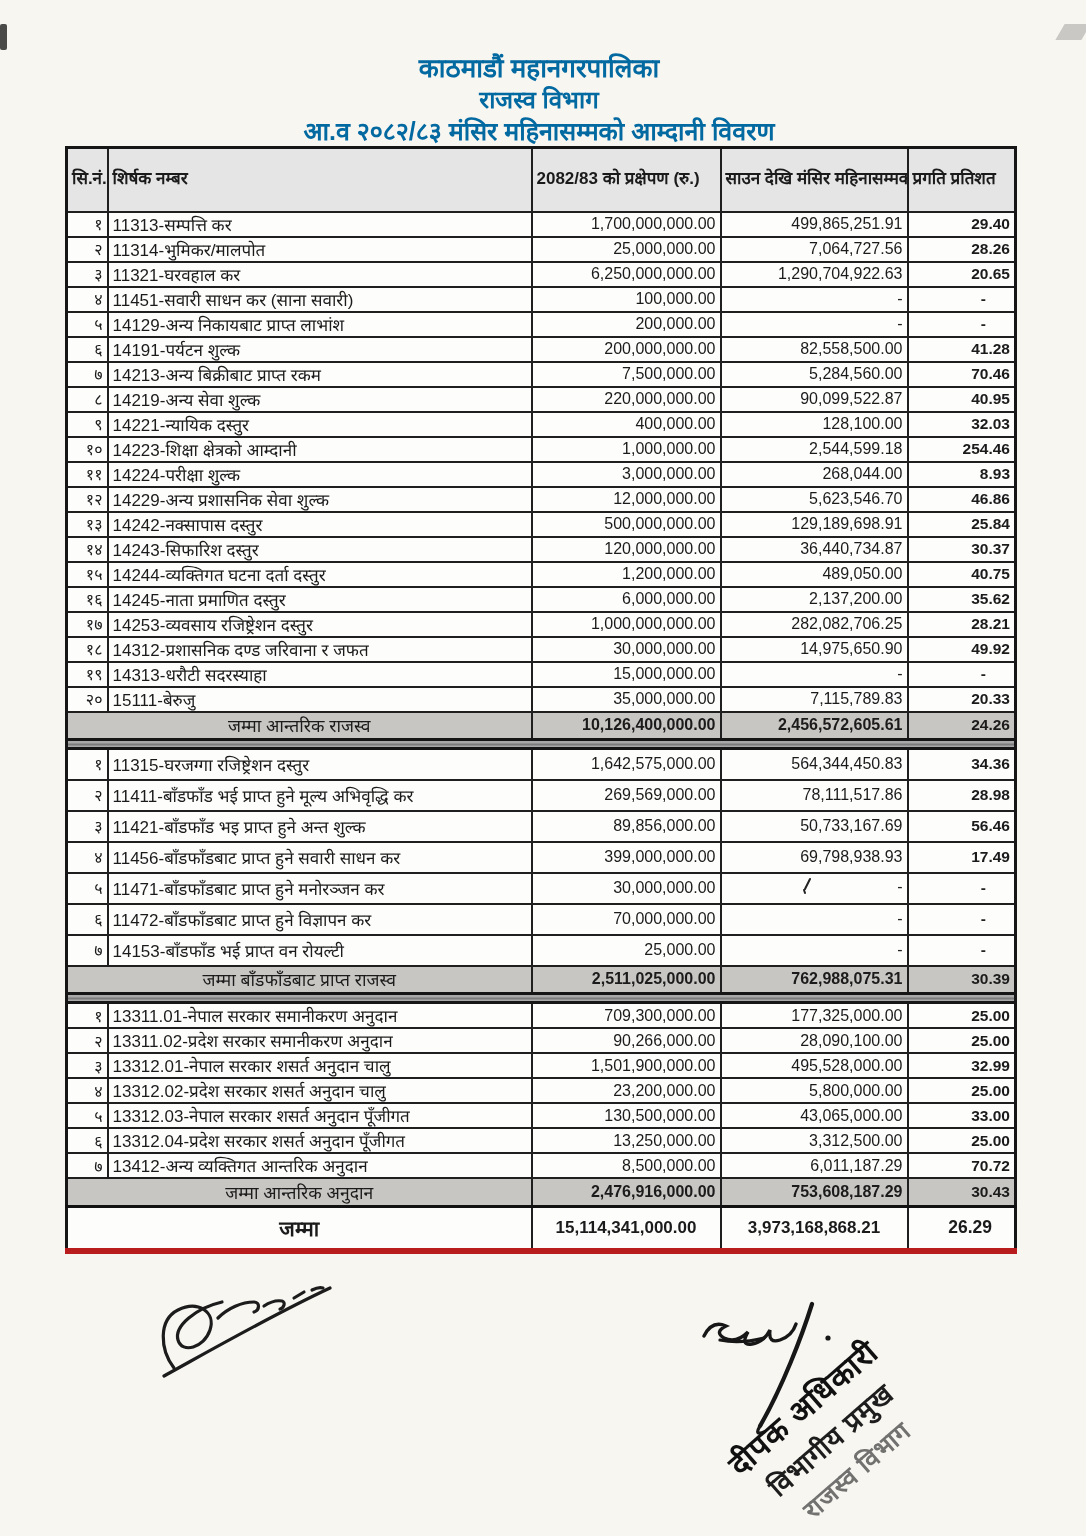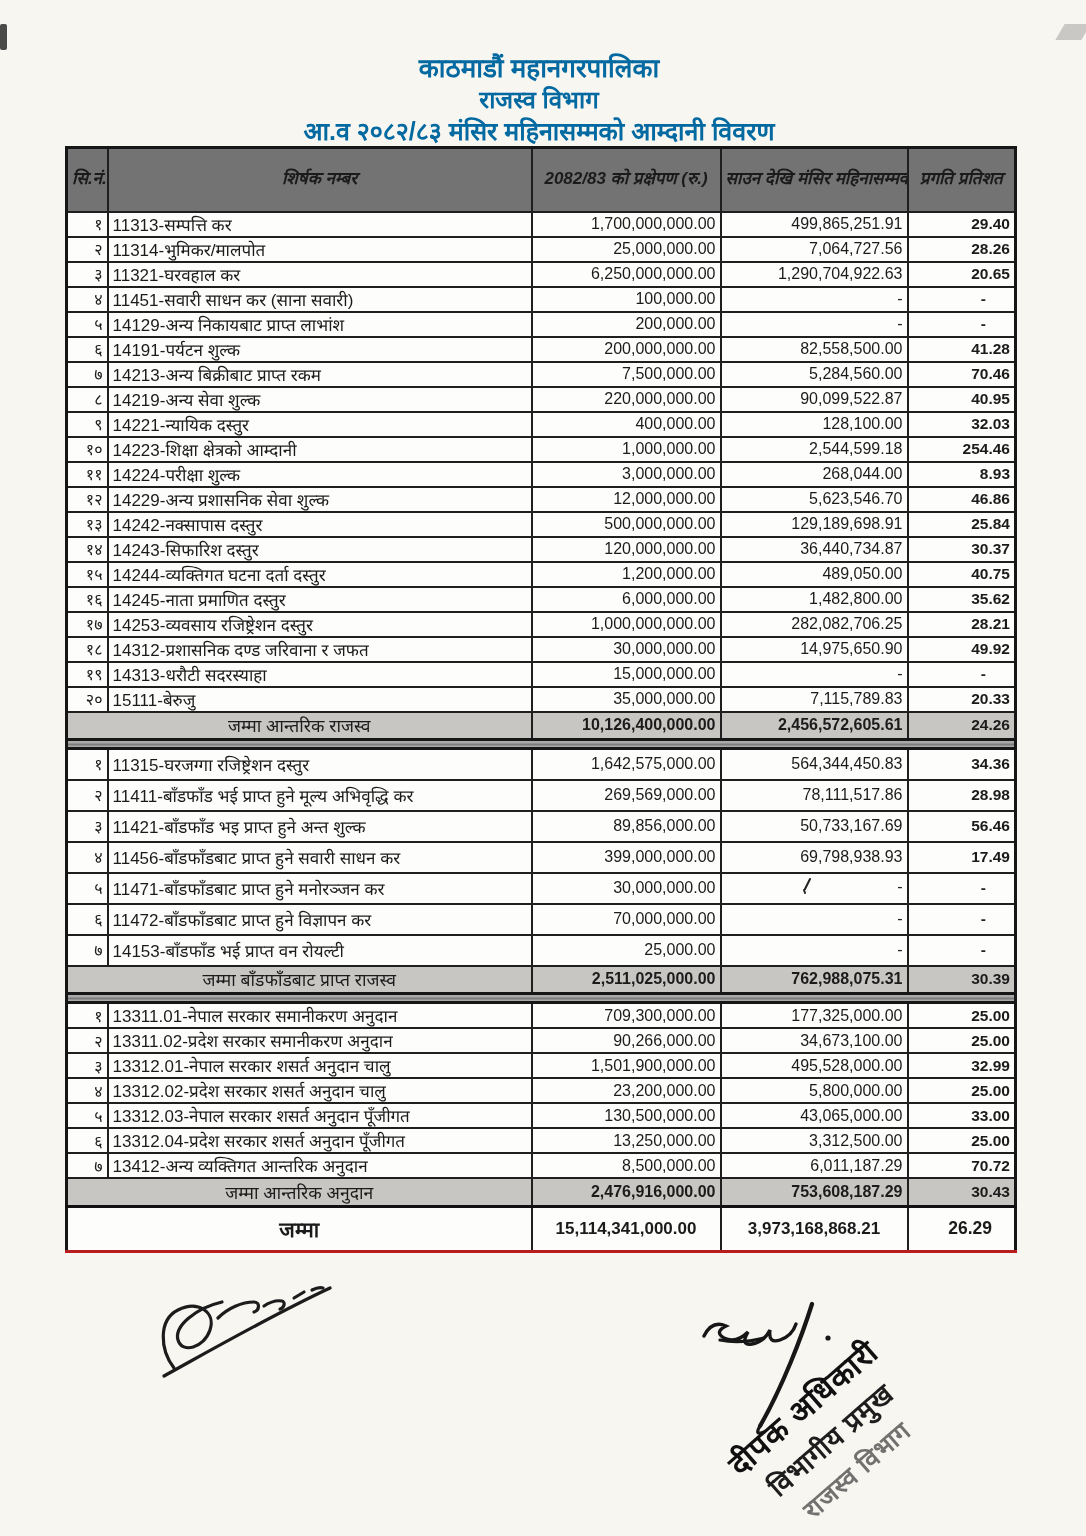--- a/index.html
+++ b/index.html
@@ -28,24 +28,24 @@
     background:#fdfdfc;
   }
   table.rev td, table.rev th {
     border:2px solid #1f1f1f;
     padding:0 4px;
     overflow:hidden;
     white-space:nowrap;
   }
   table.rev { border:3px solid #161616; }
   th.h {
-    background:#737373;
+    background:#e5e5e5;
     font-size:17px; font-weight:bold;
-    text-align:center; vertical-align:middle;
-    white-space:pre-line; line-height:1.22;font-style:italic;
+    text-align:left; vertical-align:middle;
+    white-space:pre-line; line-height:1.22;
   }
   tr.head { height:64px; }
   tr.r1 { height:25px; }
   tr.r2 { height:31px; }
   tr.r3 { height:25px; }
   td.sn { text-align:right; padding-right:3px; font-size:16px; }
   td.lbl { text-align:left; padding-left:4px; font-size:17px; }
   td.num { text-align:right; padding-right:14px; font-size:16px; font-family:"Liberation Sans",sans-serif; }
   td.col2n { padding-right:12px; }
   td.pct { text-align:right; padding-right:26px; font-size:15.5px; font-weight:bold; }
@@ -58,21 +58,21 @@
   tr.total td.num, tr.total td.pct { font-weight:bold; }
 
   tr.sep { height:9px; }
   tr.sep td {
     padding:0; border-left:none; border-right:none;
     border-top:3px solid #161616; border-bottom:3px solid #161616;
     background:linear-gradient(#a9a9a9 0 30%, #7c7c7c 30% 70%, #a9a9a9 70% 100%);
   }
 
   tr.grand { height:45px; }
-  tr.grand td { border-top:3px solid #111; border-bottom:3px solid #b91c1c; background:#fdfdfc; }
+  tr.grand td { border-top:3px solid #111; border-bottom:6px solid #b91c1c; background:#fdfdfc; }
   tr.grand td.tlabel { text-align:center; font-weight:bold; font-size:21px; }
   tr.grand td.num { font-weight:bold; font-size:17px;text-align:center; }
   tr.grand td.pct { font-weight:bold; font-size:17.5px; padding-right:22px;margin-left:44px; }
 
   .hand-mark { display:inline-block; margin-right:84px; vertical-align:middle; }
 
   
   .sig-left { position:absolute; left:152px; top:1272px; width:230px; height:120px; }
   .sig-right { position:absolute; left:690px; top:1296px; width:230px; height:180px; }
   .stamp {
@@ -219,21 +219,21 @@
         <td class="sn">१५</td>
         <td class="lbl">14244-व्यक्तिगत घटना दर्ता दस्तुर</td>
         <td class="num">1,200,000.00</td>
         <td class="num col2n">489,050.00</td>
         <td class="pct">40.75</td>
       </tr>
       <tr class="row r1">
         <td class="sn">१६</td>
         <td class="lbl">14245-नाता प्रमाणित दस्तुर</td>
         <td class="num">6,000,000.00</td>
-        <td class="num col2n">1,482,800.00</td>
+        <td class="num col2n">2,137,200.00</td>
         <td class="pct">35.62</td>
       </tr>
       <tr class="row r1">
         <td class="sn">१७</td>
         <td class="lbl">14253-व्यवसाय रजिष्ट्रेशन दस्तुर</td>
         <td class="num">1,000,000,000.00</td>
         <td class="num col2n">282,082,706.25</td>
         <td class="pct">28.21</td>
       </tr>
       <tr class="row r1">
@@ -330,21 +330,21 @@
         <td class="sn">१</td>
         <td class="lbl">13311.01-नेपाल सरकार समानीकरण अनुदान</td>
         <td class="num">709,300,000.00</td>
         <td class="num col2n">177,325,000.00</td>
         <td class="pct">25.00</td>
       </tr>
       <tr class="row r3">
         <td class="sn">२</td>
         <td class="lbl">13311.02-प्रदेश सरकार समानीकरण अनुदान</td>
         <td class="num">90,266,000.00</td>
-        <td class="num col2n">34,673,100.00</td>
+        <td class="num col2n">28,090,100.00</td>
         <td class="pct">25.00</td>
       </tr>
       <tr class="row r3">
         <td class="sn">३</td>
         <td class="lbl">13312.01-नेपाल सरकार शसर्त अनुदान चालु</td>
         <td class="num">1,501,900,000.00</td>
         <td class="num col2n">495,528,000.00</td>
         <td class="pct">32.99</td>
       </tr>
       <tr class="row r3">

